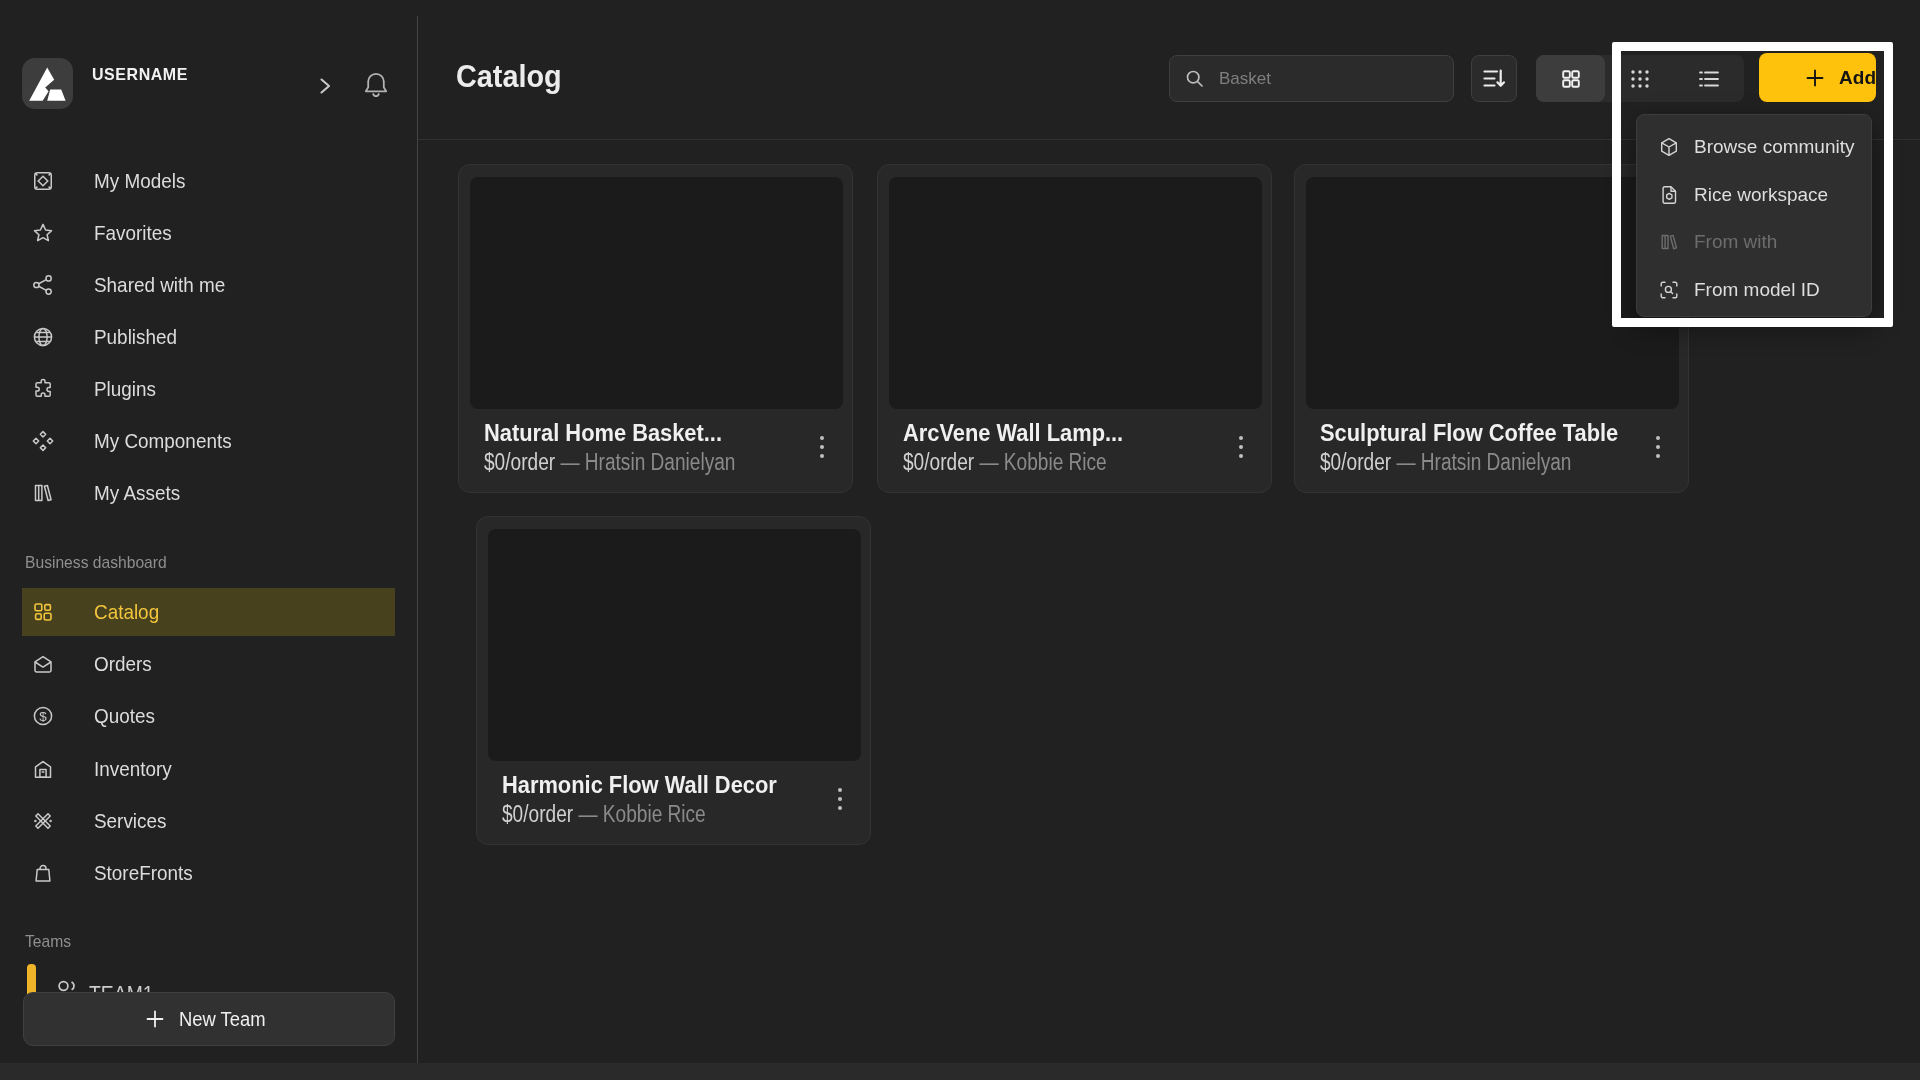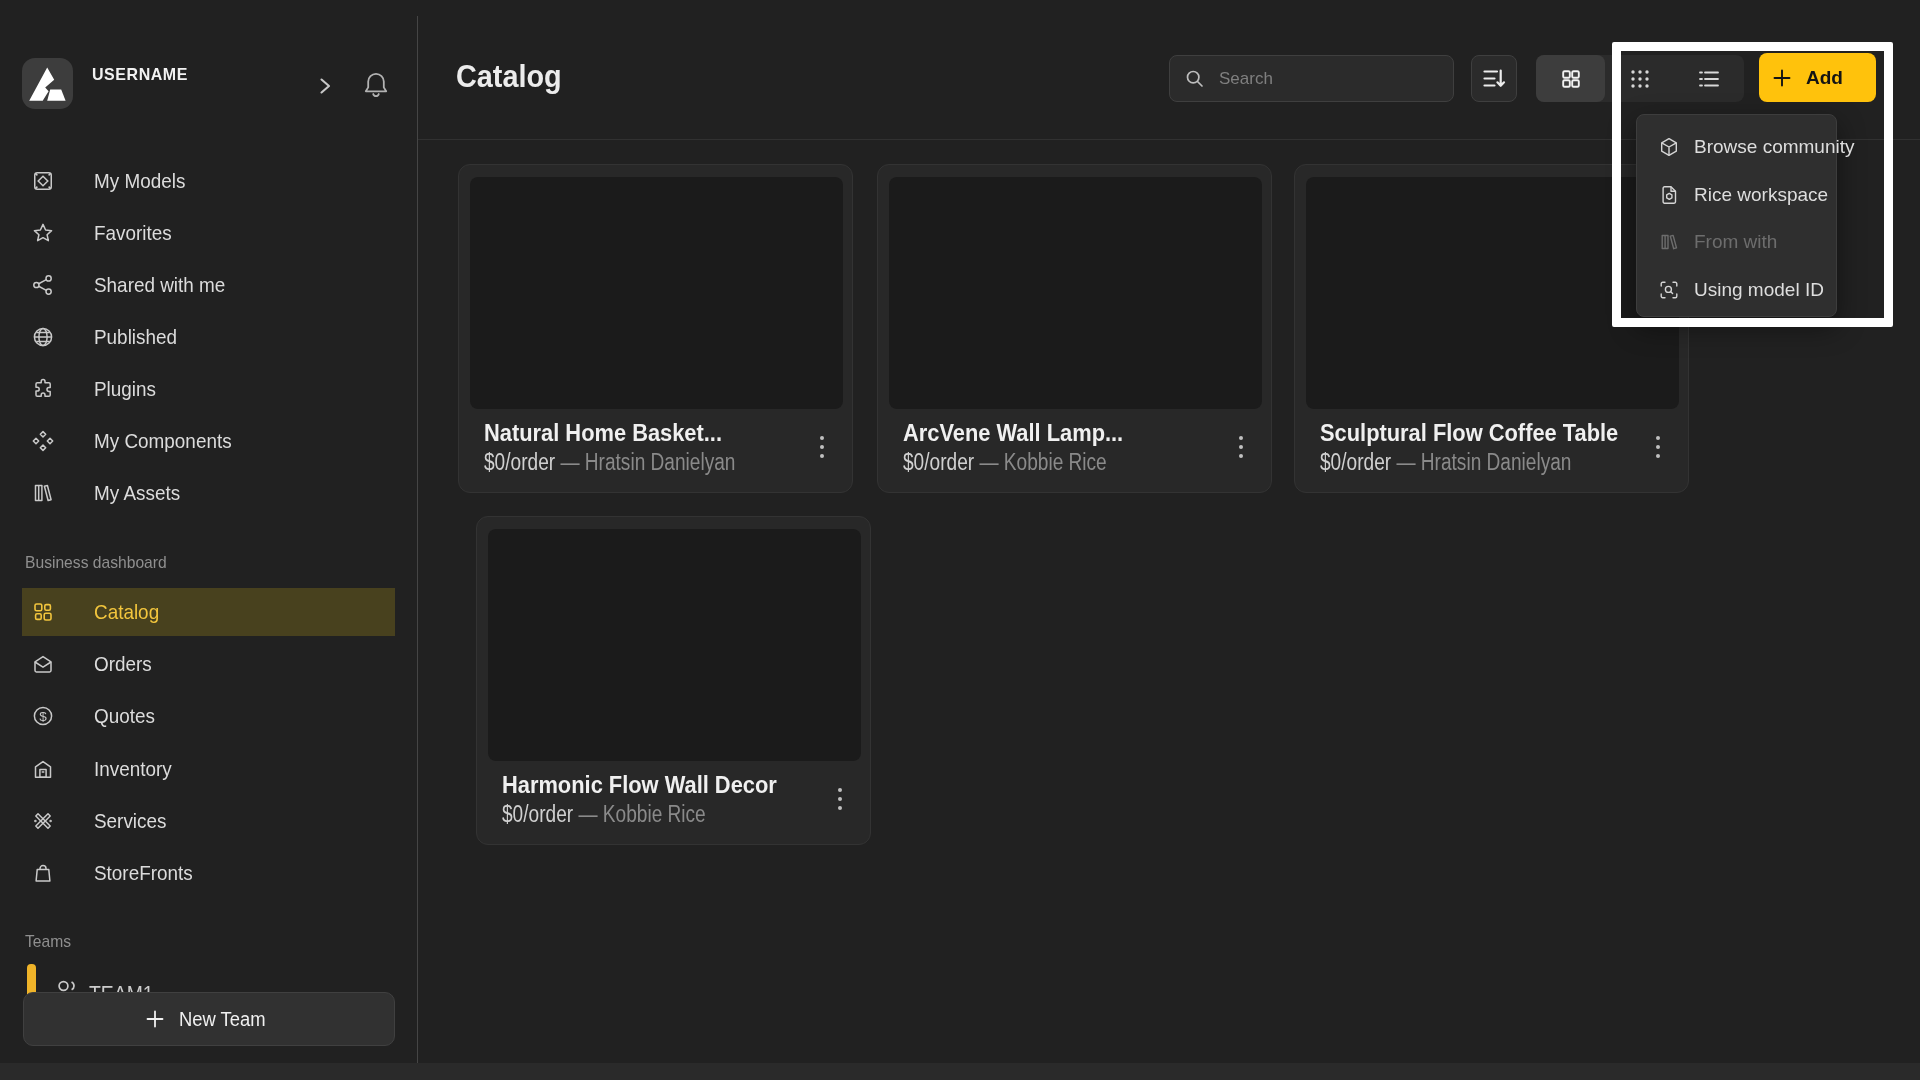--- a/index.html
+++ b/index.html
@@ -35,24 +35,24 @@
 
   #search { position:absolute; left:1169px; top:55px; width:285px; height:47px; background:#2b2b2b; border:1px solid #3f3f3f; border-radius:8px; display:flex; align-items:center; }
   #search .mag { margin-left:14px; margin-right:13px; }
   #search .ph { font-size:17px; color:#7f7f7f; }
   #sortbtn { position:absolute; left:1471px; top:55px; width:46px; height:47px; background:#2b2b2b; border:1px solid #3f3f3f; border-radius:8px; display:flex; align-items:center; justify-content:center; }
   #segwrap { position:absolute; z-index:20; left:1536px; top:55px; width:208px; height:47px; background:#2b2b2b; border-radius:8px; }
   #seg1 { position:absolute; left:0; top:0; width:69px; height:47px; background:#3d3d3d; border-radius:8px; display:flex; align-items:center; justify-content:center; }
   #seg2 { position:absolute; left:69px; top:0; width:69px; height:47px; display:flex; align-items:center; justify-content:center; }
   #seg3 { position:absolute; left:138px; top:0; width:69px; height:47px; display:flex; align-items:center; justify-content:center; }
 
-  #addbtn { position:absolute; z-index:30; left:1759px; top:53px; width:117px; height:49px; background:#ffc20c; border-radius:8px; display:flex; align-items:center; justify-content:flex-start; padding-left:13px; color:#141414; font-size:19px; font-weight:bold; }
+  #addbtn { position:absolute; z-index:30; left:1759px; top:53px; width:117px; height:49px; background:#ffc20c; border-radius:8px; display:flex; align-items:center; justify-content:flex-end; padding-left:13px; color:#141414; font-size:19px; font-weight:bold; }
   #addbtn svg { margin-right:14px; }
 
-  #dropdown { position:absolute; z-index:25; left:1636px; top:114px; width:201px; height:203px; background:#2f2f2f; border:1px solid #3d3d3d; border-radius:8px; box-shadow:0 10px 28px rgba(0,0,0,.45); }
+  #dropdown { position:absolute; z-index:25; left:1636px; top:114px; width:236px; height:203px; background:#2f2f2f; border:1px solid #3d3d3d; border-radius:8px; box-shadow:0 10px 28px rgba(0,0,0,.45); }
   .dditem { position:absolute; left:0; width:240px; height:48px; display:flex; align-items:center; }
   .dditem .ic { width:22px; height:22px; margin-left:21px; margin-right:14px; flex:none; }
   .dditem .txt { font-size:19px; color:#dedede; }
   .dditem.dim .txt { color:#6d6d6d; }
 
   #frame { position:absolute; z-index:40; left:1612px; top:42px; width:281px; height:285px; border:9px solid #ffffff; border-radius:2px; }
 
   
   .card { position:absolute; width:395px; height:329px; background:#282828; border:1px solid #333333; border-radius:12px; }
   .card .img { position:absolute; left:11px; top:12px; width:373px; height:232px; background:#1b1b1b; border-radius:8px; }
@@ -207,21 +207,21 @@
 <div id="bottombar"></div>
 
 <div id="h1">Catalog</div>
 <div id="hdivider"></div>
 
 <div id="search">
   <svg class="mag" width="22" height="22" viewBox="0 0 22 22" fill="none" stroke="#bdbdbd" stroke-width="1.7">
       <circle cx="9.2" cy="9.2" r="5.7"></circle>
       <path d="M13.5 13.5 L18 18" stroke-linecap="round"></path>
     </svg>
-  <div class="ph">Search</div>
+  <div class="ph">Basket</div>
 </div>
 
 <div id="sortbtn">
   <svg width="26" height="26" viewBox="0 0 26 26" fill="none" stroke="#ececec" stroke-width="2.2" stroke-linecap="round" stroke-linejoin="round">
       <path d="M3.5 5.5 H16 M3.5 12.5 H13.5 M3.5 19.5 H13.5"></path>
       <path d="M19.7 4.5 V19.6 M16.4 16.3 L19.7 19.8 L23 16.3"></path>
     </svg>
 </div>
 
 <div id="segwrap">
@@ -281,21 +281,21 @@
         <path d="M4.2 4.5 h2.9 v13 h-2.9 z M7.1 4.5 h2.9 v13 h-2.9 z M12.3 5.2 l2.8 -.8 3.4 12.5 -2.8 .8 z"></path>
       </svg>
     <div class="txt">From with</div>
   </div>
   <div class="dditem" style="top:151px">
     <svg class="ic" viewBox="0 0 22 22" fill="none" stroke="#d5d5d5" stroke-width="1.4" stroke-linecap="round" stroke-linejoin="round">
         <path d="M3.2 7 V4.7 A1.5 1.5 0 0 1 4.7 3.2 H7 M15 3.2 h2.3 A1.5 1.5 0 0 1 18.8 4.7 V7 M18.8 15 v2.3 a1.5 1.5 0 0 1 -1.5 1.5 H15 M7 18.8 H4.7 A1.5 1.5 0 0 1 3.2 17.3 V15"></path>
         <circle cx="10.4" cy="10.4" r="3"></circle>
         <path d="M12.7 12.7 L14.6 14.6"></path>
       </svg>
-    <div class="txt">Using model ID</div>
+    <div class="txt">From model ID</div>
   </div>
 </div>
 
 <div id="frame"></div>
 
 <div class="card" style="left:458px; top:164px">
   <div class="img"></div>
   <div class="title">Natural Home Basket...</div>
   <div class="sub">$0/order <span class="dim">— Hratsin Danielyan</span></div>
   <svg class="kebab" width="8" height="26" viewBox="0 0 8 26" fill="#c0c0c0">

